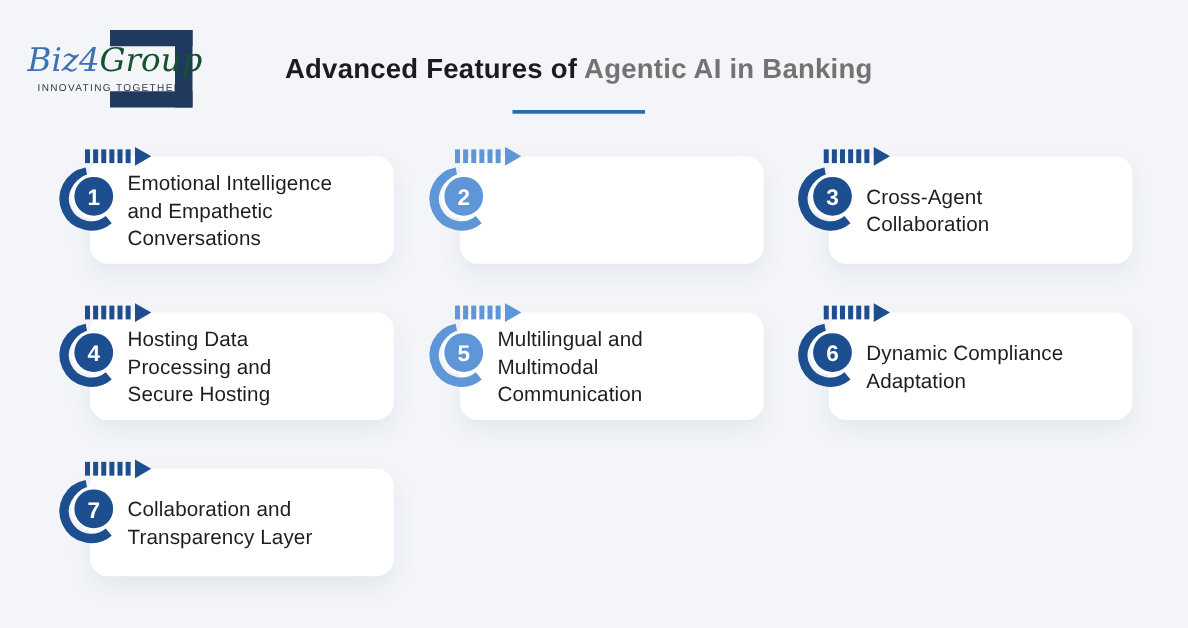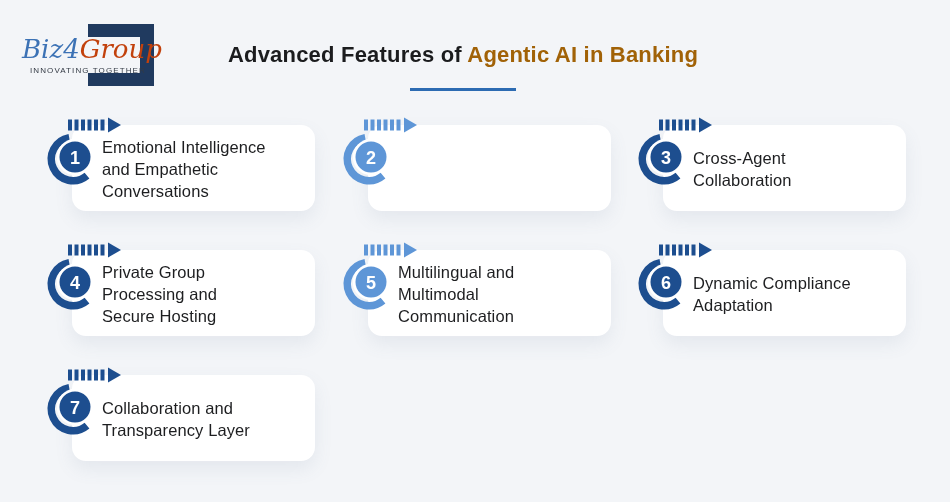--- a/index.html
+++ b/index.html
@@ -7,28 +7,28 @@
   .stage{position:relative;width:950px;height:502px;background:#f3f5f8;overflow:hidden;}
 
   
   .logo{position:absolute;left:20px;top:8px;width:160px;height:80px;}
   .logo-bracket{position:absolute;left:68px;top:16px;width:66px;height:62px;
     border-top:13px solid #203a5f;border-right:14px solid #203a5f;border-bottom:13px solid #203a5f;
     box-sizing:border-box;z-index:0;}
   .logo-name{position:absolute;left:2px;top:26px;z-index:1;
     font-family:"DejaVu Serif",serif;font-style:italic;font-size:26px;line-height:30px;white-space:nowrap;}
   .logo-biz,.logo-4{color:#3c72b5;text-align:right;}
-  .logo-group{color:#c2410c;}
+  .logo-group{color:#14532d;}
   .logo-tagline{position:absolute;left:10px;top:58px;z-index:1;font-size:8px;font-weight:400;
     letter-spacing:1.1px;color:#333a44;white-space:nowrap;}
 
   
   .title{position:absolute;left:0;top:42px;width:926px;text-align:center;
     font-size:22px;font-weight:700;letter-spacing:.2px;color:#1b1c1e;white-space:nowrap;}
-  .title .hl{color:#a16207;text-align:right;}
+  .title .hl{color:#737373;text-align:right;}
   .title-underline{position:absolute;left:410px;top:88px;width:106px;height:3px;background:#2c6bb2;}
 
   
   .card{position:absolute;width:243px;height:86px;background:#ffffff;border-radius:14px;
     box-shadow:0 8px 18px rgba(100,120,150,.10);
     display:flex;align-items:center;box-sizing:border-box;padding:6px 10px 4px 30px;}
   .card-text{font-size:16.5px;line-height:22px;font-weight:500;color:#1d1e20;
     white-space:pre-line;letter-spacing:.1px;}
   .badge{position:absolute;left:-30px;top:-11px;width:84px;height:74px;overflow:visible;}
   .badge.dark{color:#1d4e8f;}
@@ -119,21 +119,21 @@
       <g>
         <rect class="dash" x="26" y="5.5" width="4" height="11"></rect>
         <rect class="dash" x="32.5" y="5.5" width="4" height="11"></rect>
         <rect class="dash" x="39" y="5.5" width="4" height="11"></rect>
         <rect class="dash" x="45.5" y="5.5" width="4" height="11"></rect>
         <rect class="dash" x="52" y="5.5" width="4" height="11"></rect>
         <rect class="dash" x="58.5" y="5.5" width="4" height="11"></rect>
       </g>
       <polygon class="tri" points="66,3.5 66,18.5 79,11"></polygon>
     </svg>
-    <div class="card-text">Private Group
+    <div class="card-text">Hosting Data
 Processing and
 Secure Hosting</div>
   </div>
 
   <div class="card" style="left: 368px; top: 250px;">
     <svg class="badge light" viewBox="0 0 84 74" width="84" height="74" xmlns="http://www.w3.org/2000/svg">
       <path class="arc" d="M27.2 23.6 A21.75 21.75 0 1 0 45 61.7" stroke-width="7.5"></path>
       <circle cx="33" cy="43" r="18.2" fill="#ffffff"></circle>
       <circle class="dot" cx="33" cy="43" r="15.5"></circle>
       <text class="num" x="33" y="43" text-anchor="middle" dominant-baseline="central" dy=".06em">5</text>

